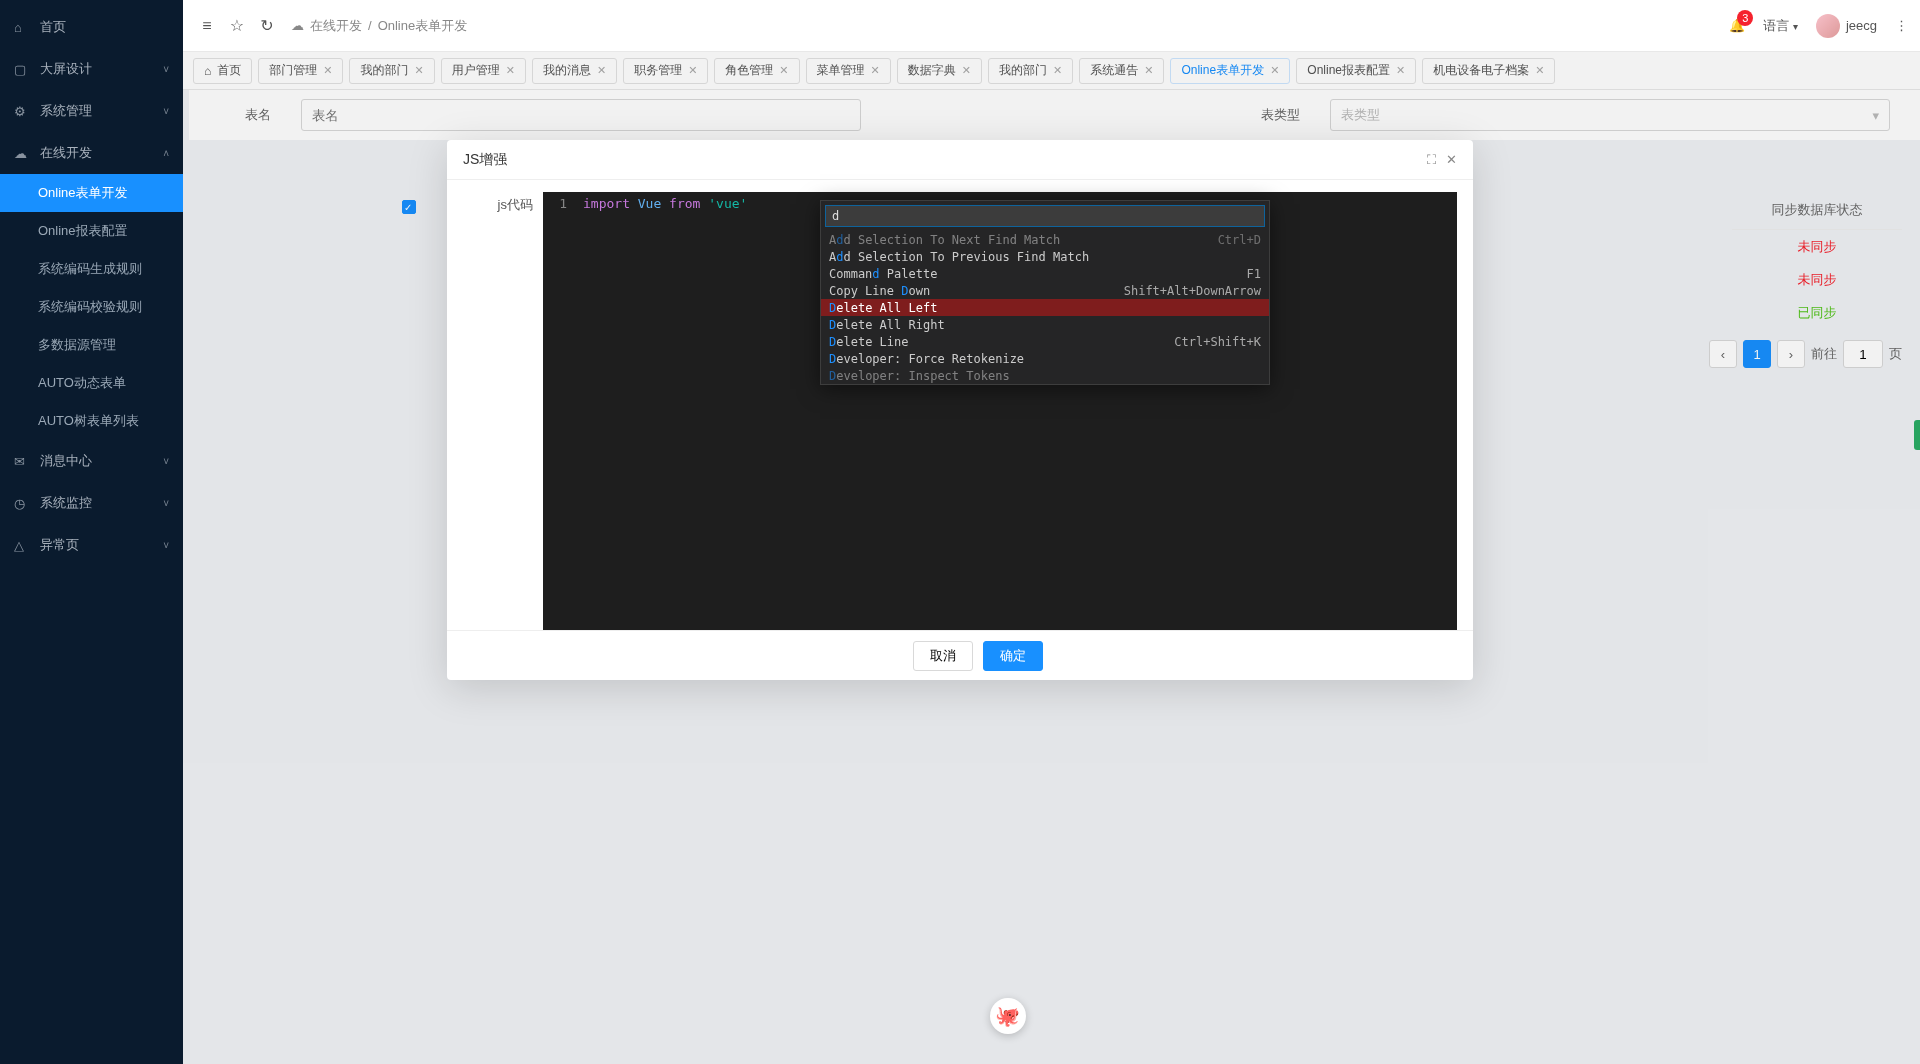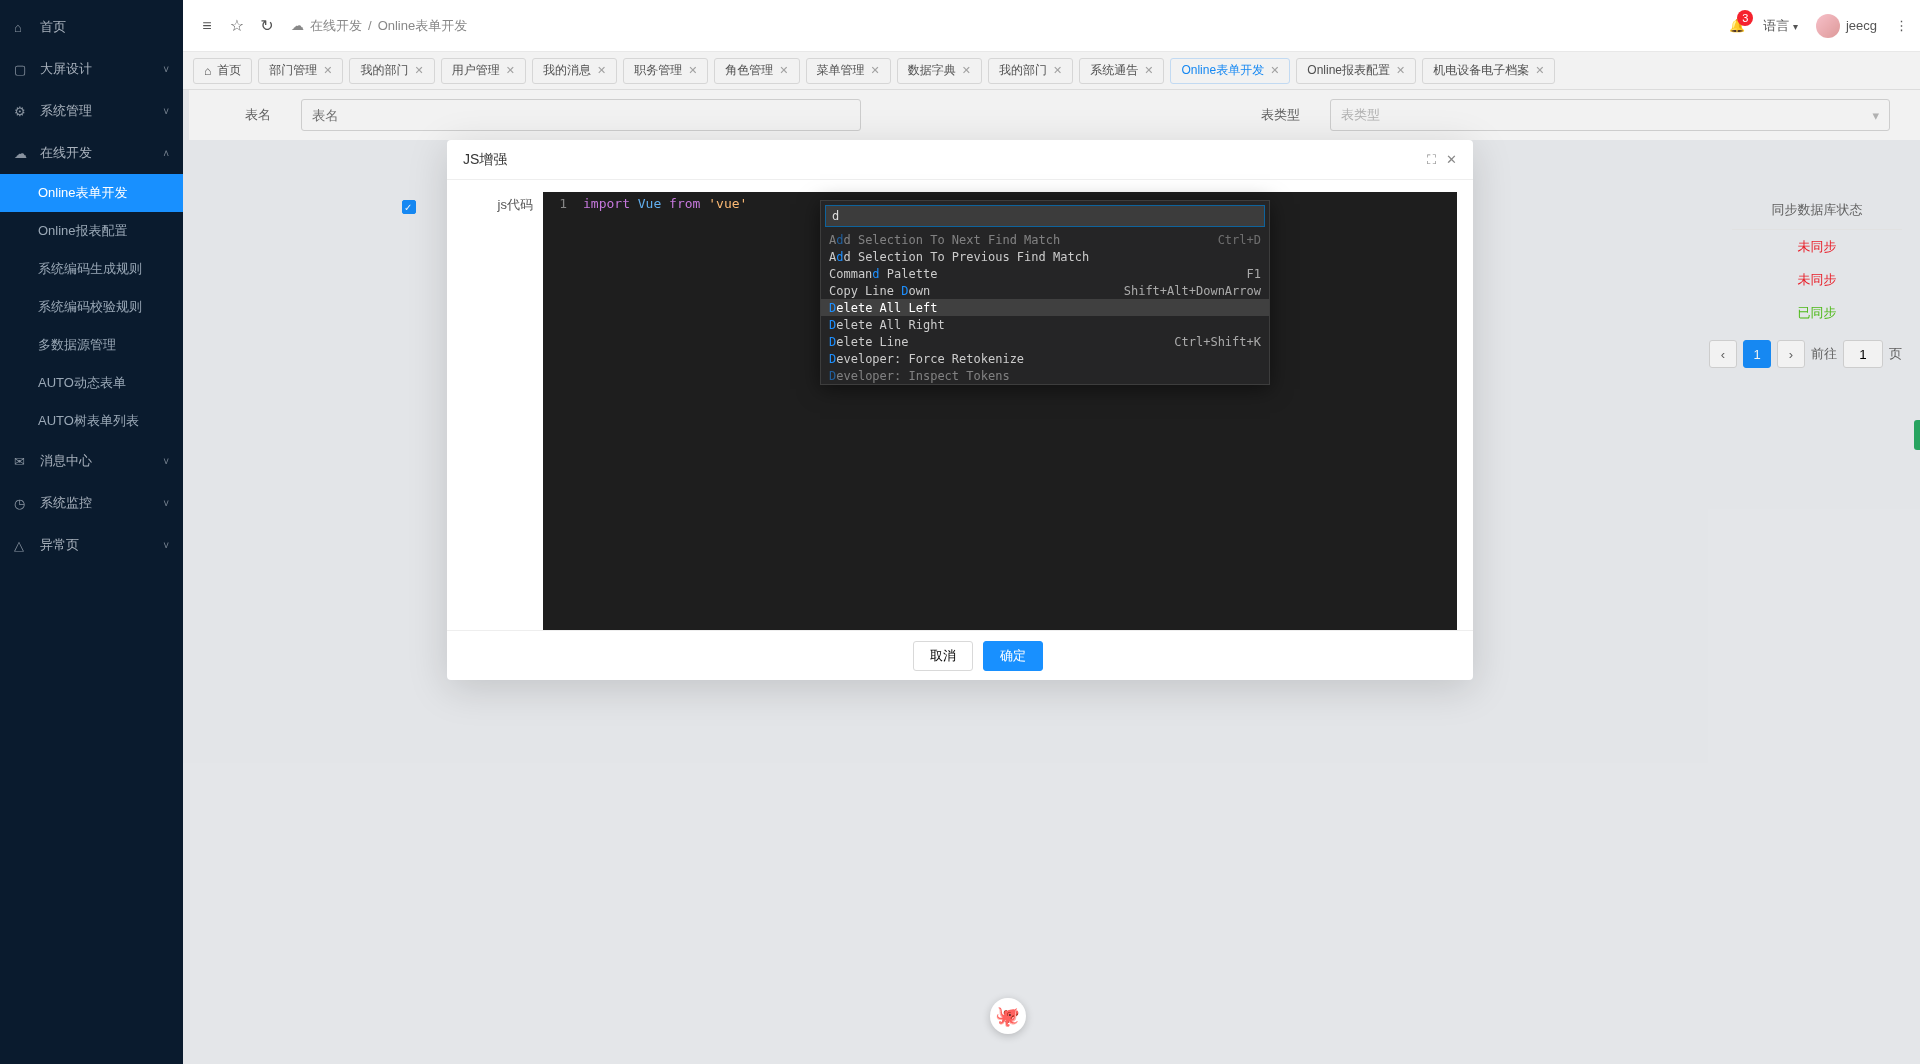--- a/index.html
+++ b/index.html
@@ -50,27 +50,27 @@
 .form-row { display: flex; align-items: center; margin-bottom: 10px; }
 .form-row .flbl { width: 70px; text-align: right; margin-right: 10px; color: #555; }
 .form-row .req { color: #f5222d; margin-right: 4px; }
 .form-row .sel2 { flex: 1; height: 32px; border: 1px solid #d9d9d9; border-radius: 3px; padding: 0 10px; display:flex; align-items:center; position:relative;}
 .form-row .sel2 .actions{position:absolute; right:10px; color:#bbb; display:flex; gap:8px;}
 .editor-wrap { display:flex; flex:1; }
 .editor-wrap .flbl2 { width: 70px; text-align: right; margin-right: 10px; color: #555; padding-top: 4px;}
 .editor { flex: 1; background: #1e1e1e; color: #d4d4d4; font-family: Consolas, monospace; font-size: 13px; display: flex; min-height: 380px; position: relative; }
 .gutter { width: 32px; background: #1e1e1e; color: #858585; text-align: right; padding: 4px 8px 0 0; }
 .code-body { flex: 1; padding: 4px 0 0 8px; position: relative; }
-.code-body .kw { color: #c678dd; } .code-body .id { color: #61afef; } .code-body .str { color: #fdba74; }
+.code-body .kw { color: #c678dd; } .code-body .id { color: #61afef; } .code-body .str { color: #14b8a6; }
 .palette { position: absolute; left: 245px; top: 8px; width: 450px; background: #252526; border: 1px solid #3d3d3d; box-shadow: 0 4px 20px rgba(0,0,0,.5); }
 .palette .p-input { height: 22px; margin: 4px; border: 1px solid #0e639c; background: #3c3c3c; color: #ddd; padding: 0 6px; font-size: 12px; display:flex; align-items:center;}
 .palette .p-item { display: flex; align-items: center; height: 17px; padding: 0 8px; font-size: 12px; color: #ccc; }
 .palette .p-item .kb { margin-left: auto; color: #aaa; }
 .palette .p-item .hl { color: #1e90ff; }
-.palette .p-item.sel { background: #404040; color: #fff; }
+.palette .p-item.sel { background: #7f1d1d; color: #fff; }
 .modal-footer { height: 50px; border-top: 1px solid #eee; display: flex; align-items: center; justify-content: center; gap: 10px; padding-left: 36px; }
 .btn { height: 30px; padding: 0 16px; border-radius: 3px; border: 1px solid #d9d9d9; background: #fff; cursor: pointer; font-size: 13px; display:flex; align-items:center; }
 .btn.primary { background: #1890ff; color: #fff; border-color: #1890ff; }
 .github-dot{position:fixed; left:990px; bottom:30px; width:36px; height:36px; border-radius:50%; background:#fff; box-shadow:0 2px 8px rgba(0,0,0,.2); display:flex; align-items:center; justify-content:center; font-size:20px;}
 .right-edge{position:fixed; right:0; top:420px; width:6px; height:30px; background:#28a460; border-radius:3px 0 0 3px;}
 </style>
 </head>
 <body>
 
 <div class="sidebar">

